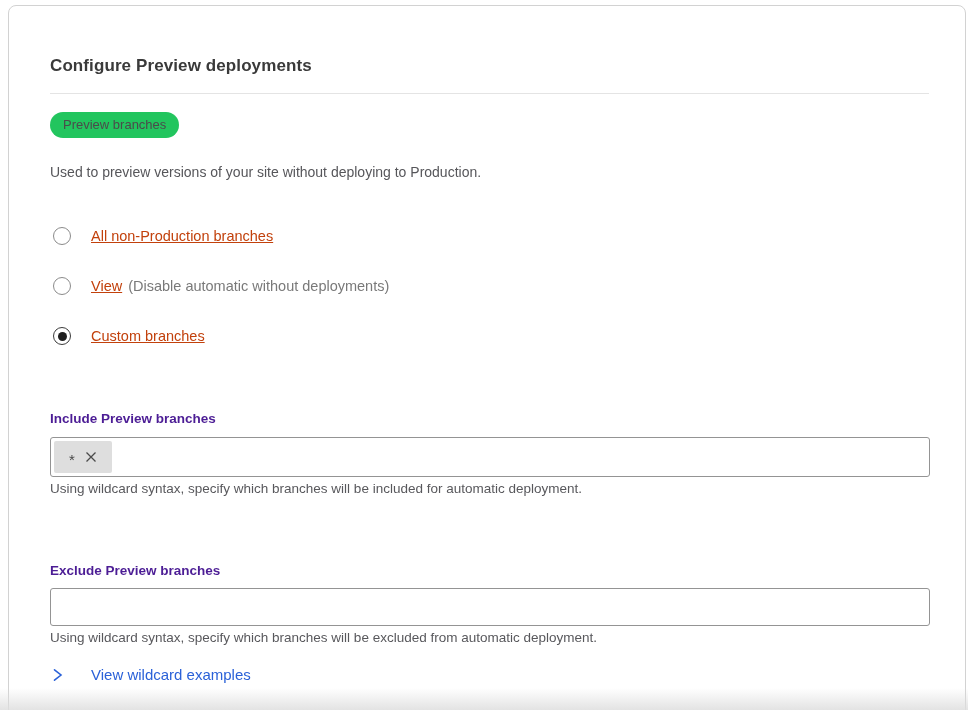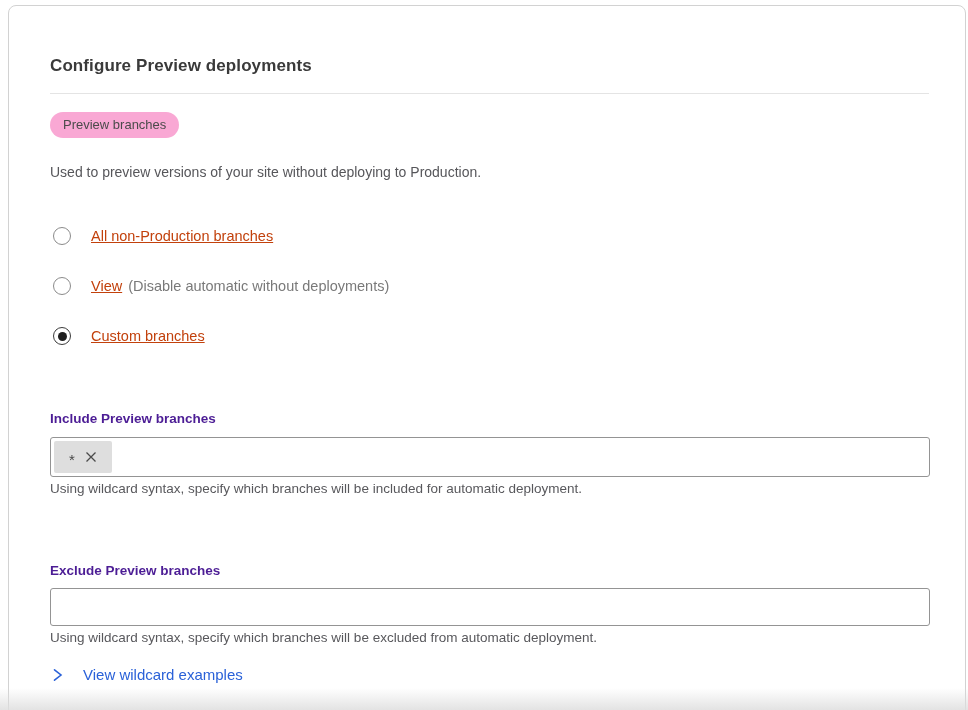--- a/index.html
+++ b/index.html
@@ -26,21 +26,21 @@
     letter-spacing: 0.1px;
   }
   .title-divider {
     border: none;
     border-top: 1px solid #e4e4e4;
     margin-top: 17px;
   }
   .badge {
     display: inline-block;
     margin-top: 18px;
-    background: #f9a8d4;
+    background: #22c55e;
     color: #4b4b4b;
     font-size: 13px;
     line-height: 1;
     padding: 6px 13px 7px 13px;
     border-radius: 999px;
   }
   .desc {
     margin-top: 26px;
     font-size: 14px;
     color: #56565a;
@@ -130,21 +130,21 @@
   }
   .help-text {
     margin-top: 4px;
     font-size: 13.5px;
     color: #58585c;
   }
   .wildcard-link {
     margin-top: 21px;
     display: flex;
     align-items: center;
-    gap: 19px;
+    gap: 27px;
     color: #2a61d8;
     font-size: 15px;
     cursor: pointer;
     width: max-content;
   }
   .chev { display: inline-flex; }
   .bottom-fade {
     position: absolute;
     left: 0; bottom: 0;
     width: 968px; height: 22px;

